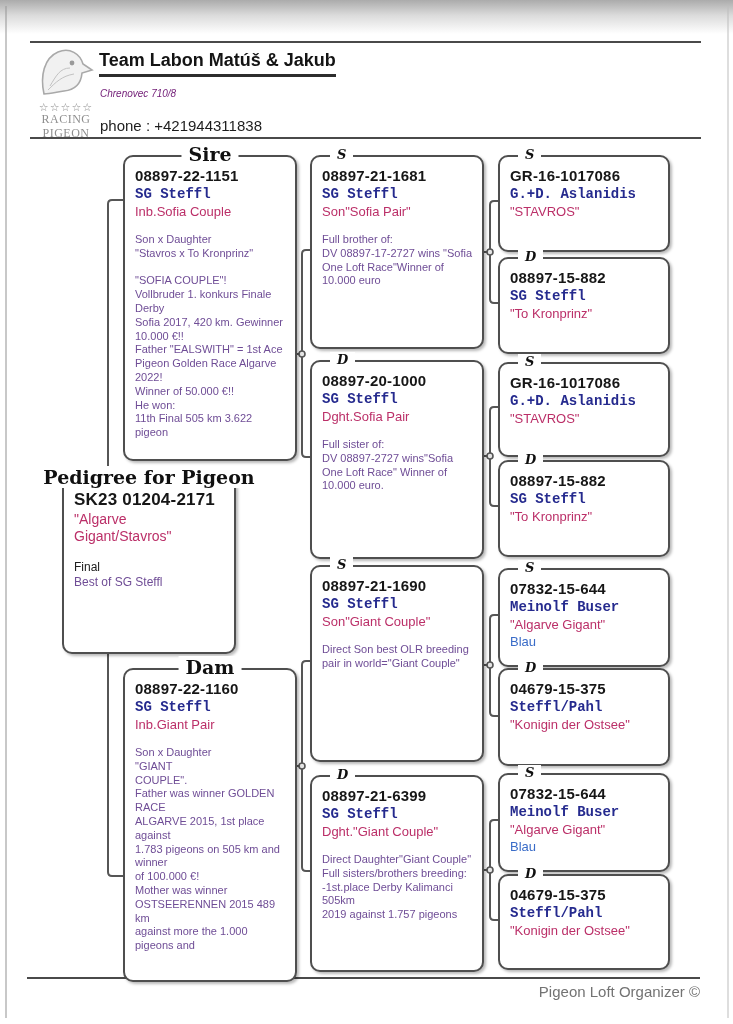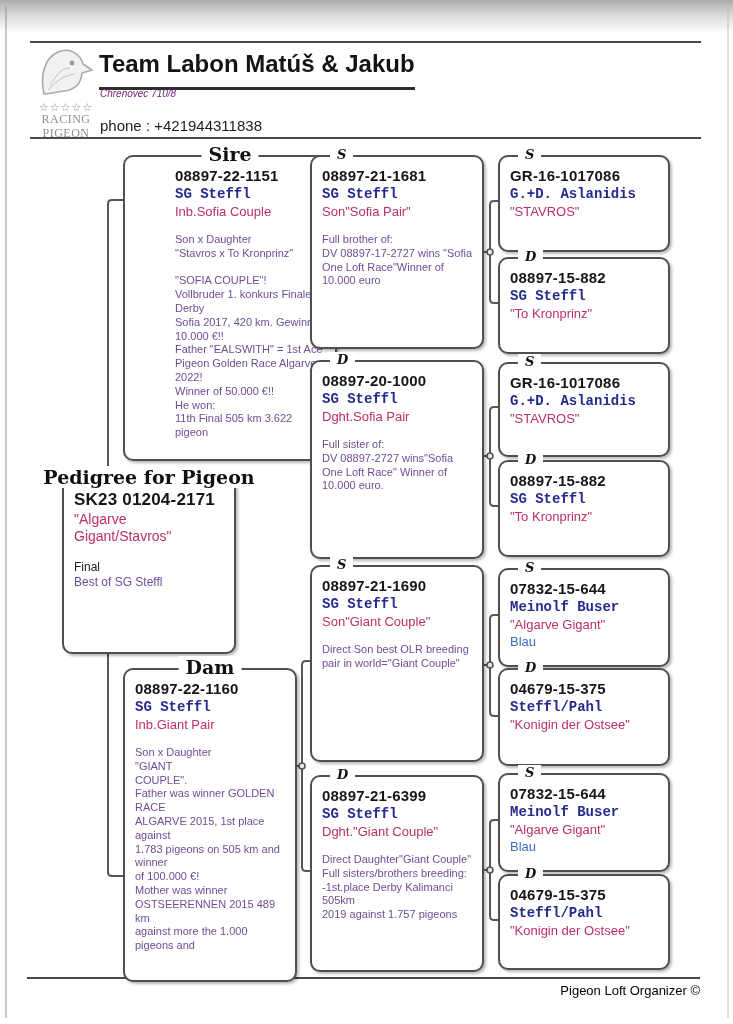--- a/index.html
+++ b/index.html
@@ -15,22 +15,22 @@
     opacity:.75;pointer-events:none;z-index:5;}
   .scan-edge-l{position:absolute;top:6px;left:5px;width:2px;height:1012px;background:#9a9a9a;opacity:.55;z-index:5;}
   .scan-edge-r{position:absolute;top:6px;right:4px;width:2px;height:1012px;background:#bdbdbd;opacity:.5;z-index:5;}
 
   .rule{position:absolute;background:#4a4a4a;height:2px;z-index:1;}
 
   
   .logo{position:absolute;left:34px;top:46px;width:64px;text-align:center;color:#979797;z-index:2;}
   .logo .stars{font-size:11px;letter-spacing:1px;line-height:10px;color:#8f8f8f;}
   .logo .word{font-family:"Liberation Serif", serif;font-size:12px;line-height:14px;color:#8f8f8f;letter-spacing:.5px;}
-  .title{position:absolute;left:99px;top:50px;font-size:24px;font-weight:bold;color:#141414;
-    border-bottom:3px solid #2d2d2d;padding-bottom:9px;z-index:2;}
+  .title{position:absolute;left:99px;top:50px;font-size:18px;font-weight:bold;color:#141414;
+    border-bottom:3px solid #2d2d2d;padding-bottom:3px;z-index:2;}
   .addr{position:absolute;left:100px;top:88px;font-size:10px;color:#701a75;z-index:2;font-style:italic;}
   .phone{position:absolute;left:100px;top:117px;font-size:15px;color:#1d1d1d;z-index:2;}
 
   
   .pbox{position:absolute;background:#fff;border:2px solid #4f4f4f;border-radius:10px;
     box-shadow:2px 2px 3px rgba(0,0,0,.28);z-index:2;}
   .blabel{position:absolute;top:-12px;background:#fff;padding:0 7px;color:#101010;
     font-family:"DejaVu Serif", serif;font-weight:bold;white-space:nowrap;}
   .blabel.big{font-size:19px;top:-14px;}
   .blabel.center{left:50%;transform:translateX(-50%);}
@@ -42,21 +42,21 @@
   .extra{font-size:13px;color:#3a6cc8;line-height:17px;}
   .info{font-size:11px;color:#6f4d96;line-height:13.8px;margin-top:13px;white-space:pre-line;}
   .sex{font-size:12px;color:#202020;margin-top:15px;line-height:15px;}
   .note{font-size:12px;color:#6f4d96;line-height:15px;white-space:nowrap;}
   .subject .ring{font-size:17px;line-height:22px;}
   .subject .name{font-size:16px;line-height:20px;}
   .subject .nick{font-size:14px;}
 
   svg.wires{position:absolute;left:0;top:0;z-index:1;}
 
-  .footer-credit{position:absolute;top:983px;right:33px;font-size:13px;color:#000000;z-index:2;}
+  .footer-credit{position:absolute;top:983px;right:33px;font-size:15px;color:#737373;z-index:2;}
 </style>
 </head>
 <body>
 
 <div class="scan-top"></div>
 <div class="scan-edge-l"></div>
 <div class="scan-edge-r"></div>
 
 <div class="rule" style="left:30px;top:41px;width:671px;"></div>
 <div class="logo">
@@ -108,21 +108,21 @@
 <div class="pbox subject" style="left:62px;top:478px;width:170px;height:172px;">
   <div class="blabel big center">Pedigree for Pigeon</div>
   <div class="content">
     <div class="ring">SK23 01204-2171</div>
     <div class="nick">"Algarve Gigant/Stavros"</div>
     <div class="sex">Final</div>
     <div class="note">Best of SG Steffl</div>
   </div>
 </div>
 
-<div class="pbox" style="left:123px;top:155px;width:170px;height:302px;padding-left:40px;">
+<div class="pbox" style="left:123px;top:155px;width:170px;height:302px;">
   <div class="blabel big center">Sire</div>
   <div class="content">
     <div class="ring">08897-22-1151</div>
     <div class="name">SG Steffl</div>
     <div class="nick">Inb.Sofia Couple</div>
     <div class="info">Son x Daughter
 "Stavros x To Kronprinz"
 
 "SOFIA COUPLE"!
 Vollbruder 1. konkurs Finale

